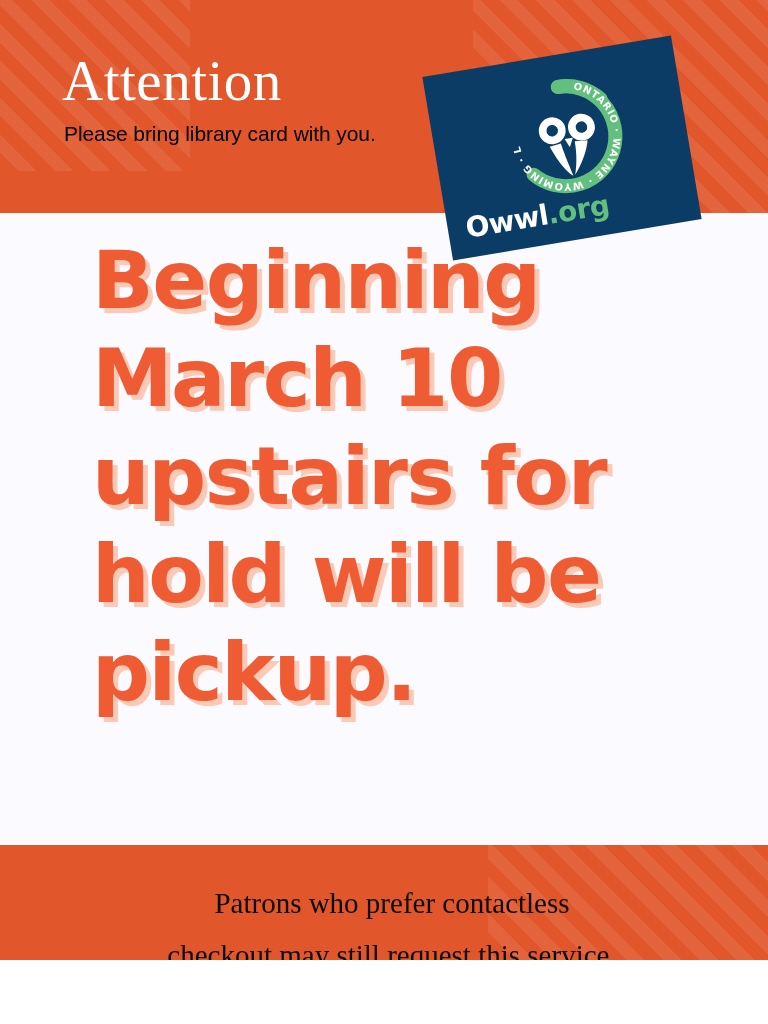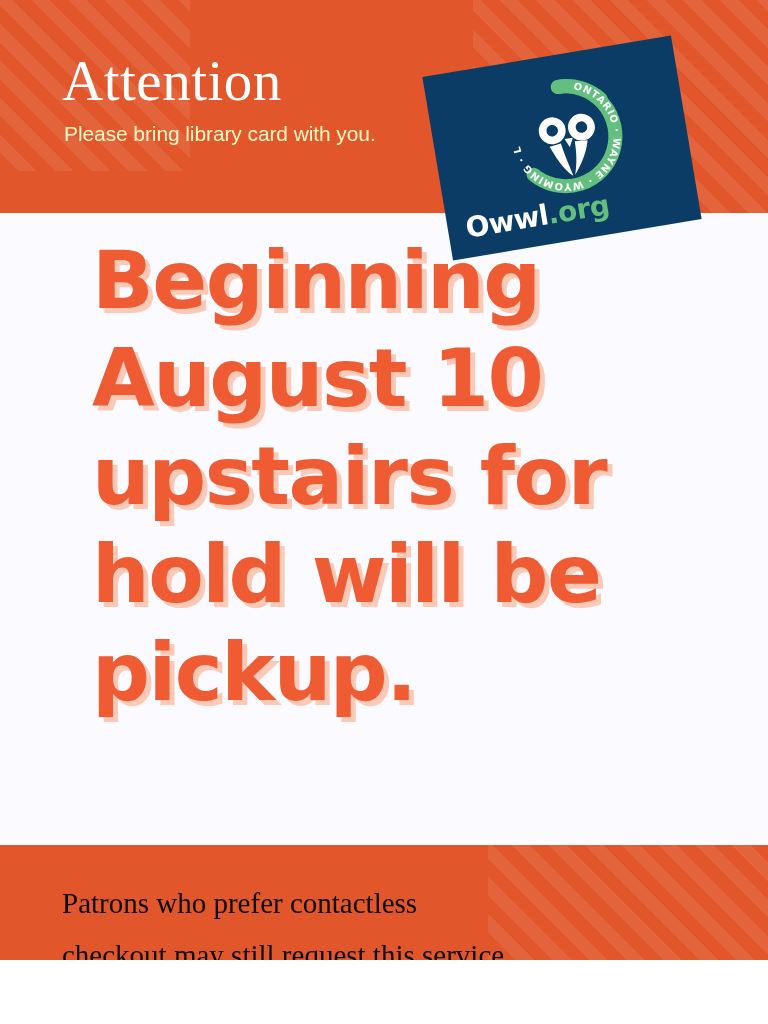--- a/index.html
+++ b/index.html
@@ -63,21 +63,21 @@
     line-height: 1.0;
     color: #ffffff;
     font-weight: 400;
     letter-spacing: 0.5px;
     margin: 0;
   }
   .subtitle {
     font-family: "Liberation Sans", sans-serif;
     font-size: 21px;
     line-height: 1.2;
-    color: #fef9c3;
+    color: #000000;
     font-weight: 400;
     margin: 12px 0 0 2px;
     letter-spacing: -0.1px;
   }
 
   
   .logo-card {
     position: absolute;
     left: 436px;
     top: 55px;
@@ -159,21 +159,21 @@
     position: absolute;
     left: 62px;
     top: 32px;
     width: 660px;
     font-family: "Liberation Serif", "DejaVu Serif", serif;
     font-size: 29px;
     line-height: 52px;
     color: #0c0c0c;
     z-index: 5;
   }
-  .footer-text .ft-line { display: block; white-space: nowrap; }
+  .footer-text .ft-line { display: block; white-space: nowrap; text-align: center; }
 </style>
 </head>
 <body>
 
 <div class="poster">
 
   <div class="header">
     <div class="stripes stripes-header-left"></div>
     <div class="stripes stripes-header-right"></div>
 
@@ -209,21 +209,21 @@
       </svg>
       <div class="logo-wordmark">
         <span class="wm-owwl">Owwl</span><span class="wm-org">.org</span>
       </div>
     </div>
   </div>
 
   <div class="main">
     <div class="headline">
       <span class="hl-line">Beginning</span>
-      <span class="hl-line">August 10</span>
+      <span class="hl-line">March 10</span>
       <span class="hl-line">upstairs for</span>
       <span class="hl-line">hold will be</span>
       <span class="hl-line">pickup.</span>
     </div>
   </div>
 
   <div class="footer">
     <div class="stripes stripes-footer-right"></div>
     <div class="footer-text">
       <span class="ft-line">Patrons who prefer contactless</span>

